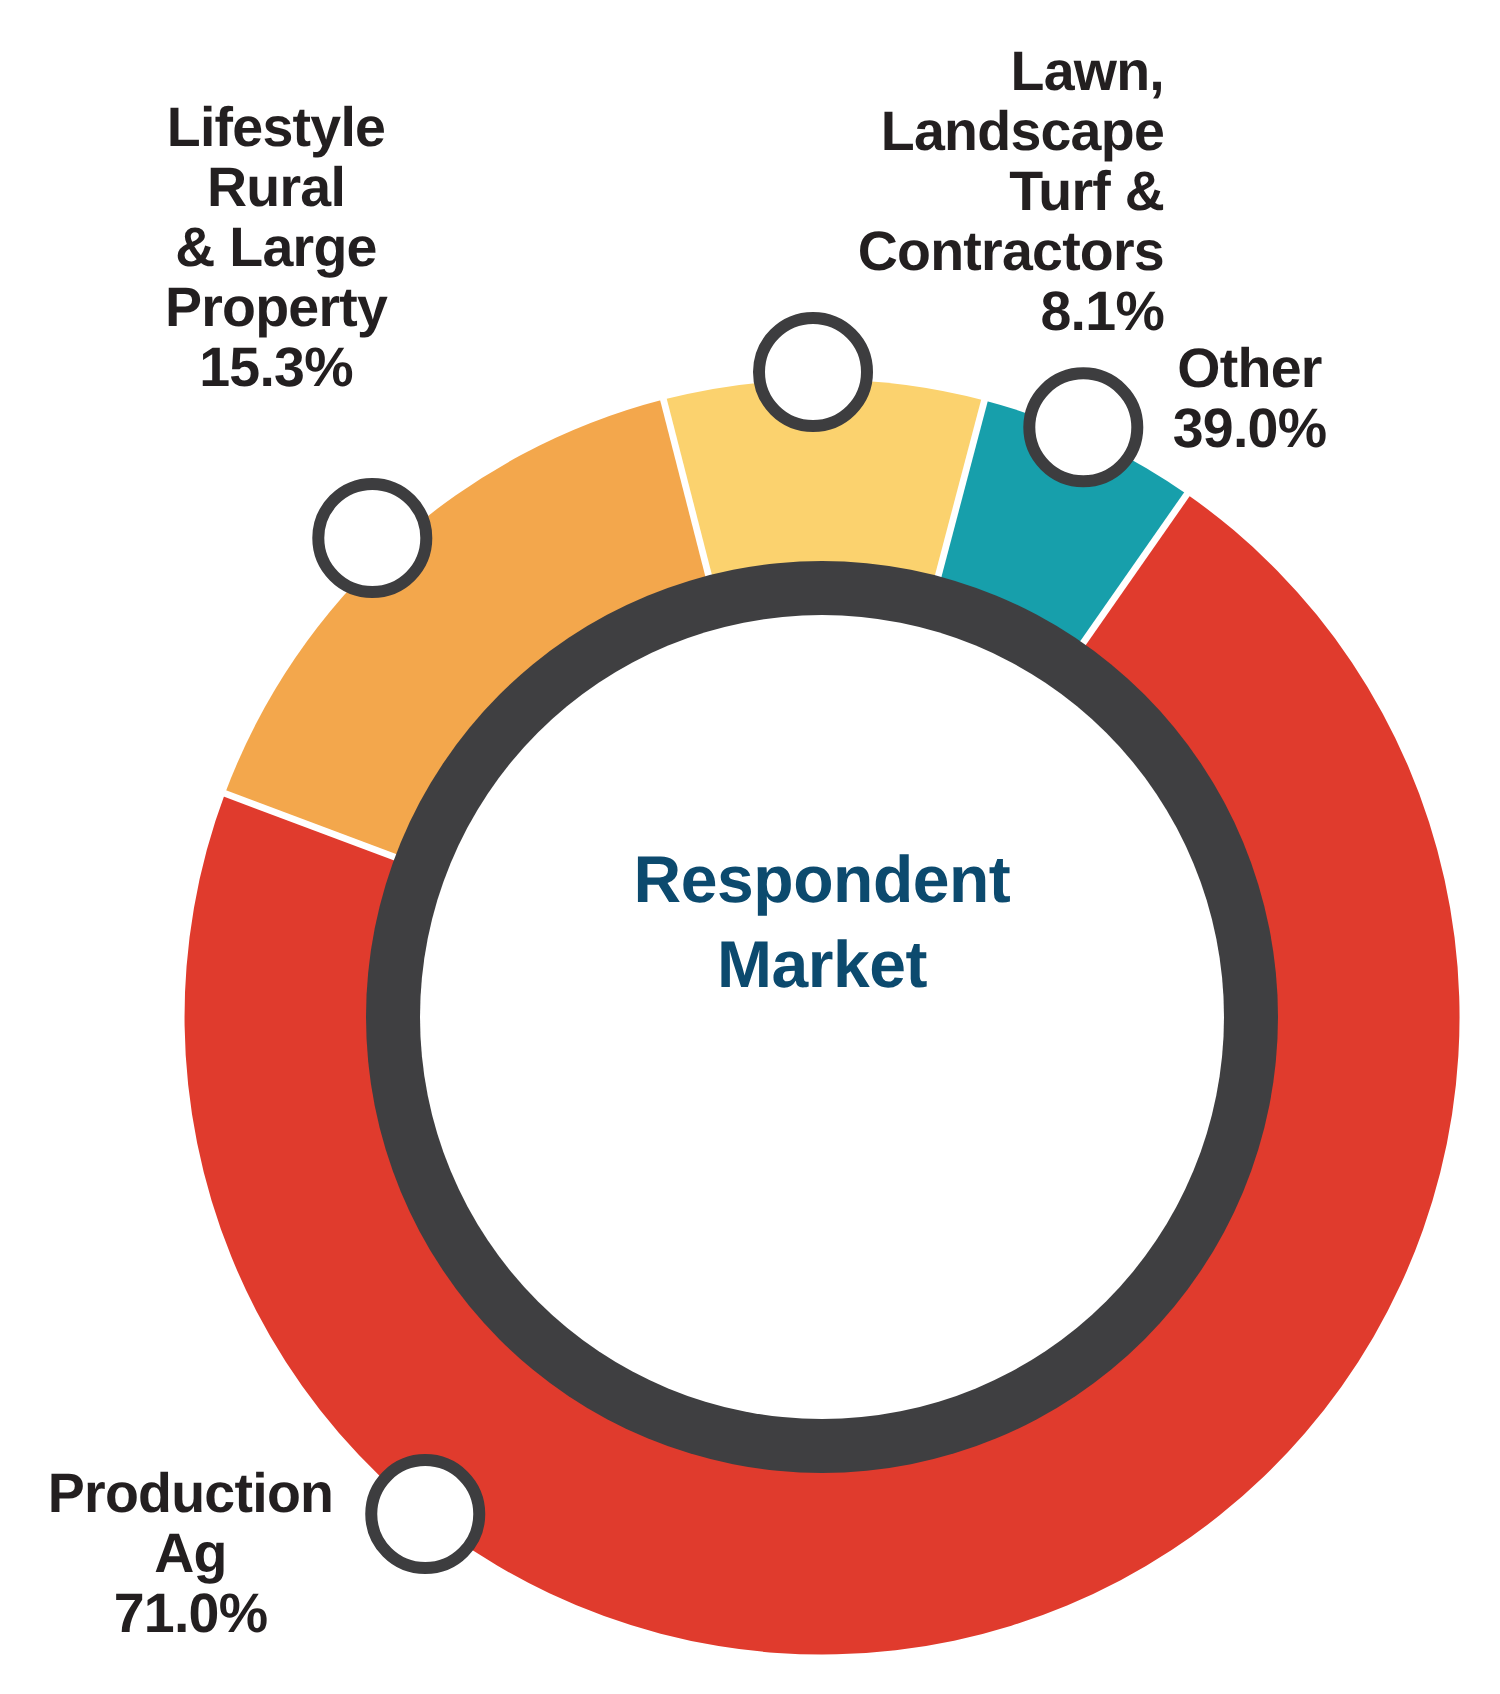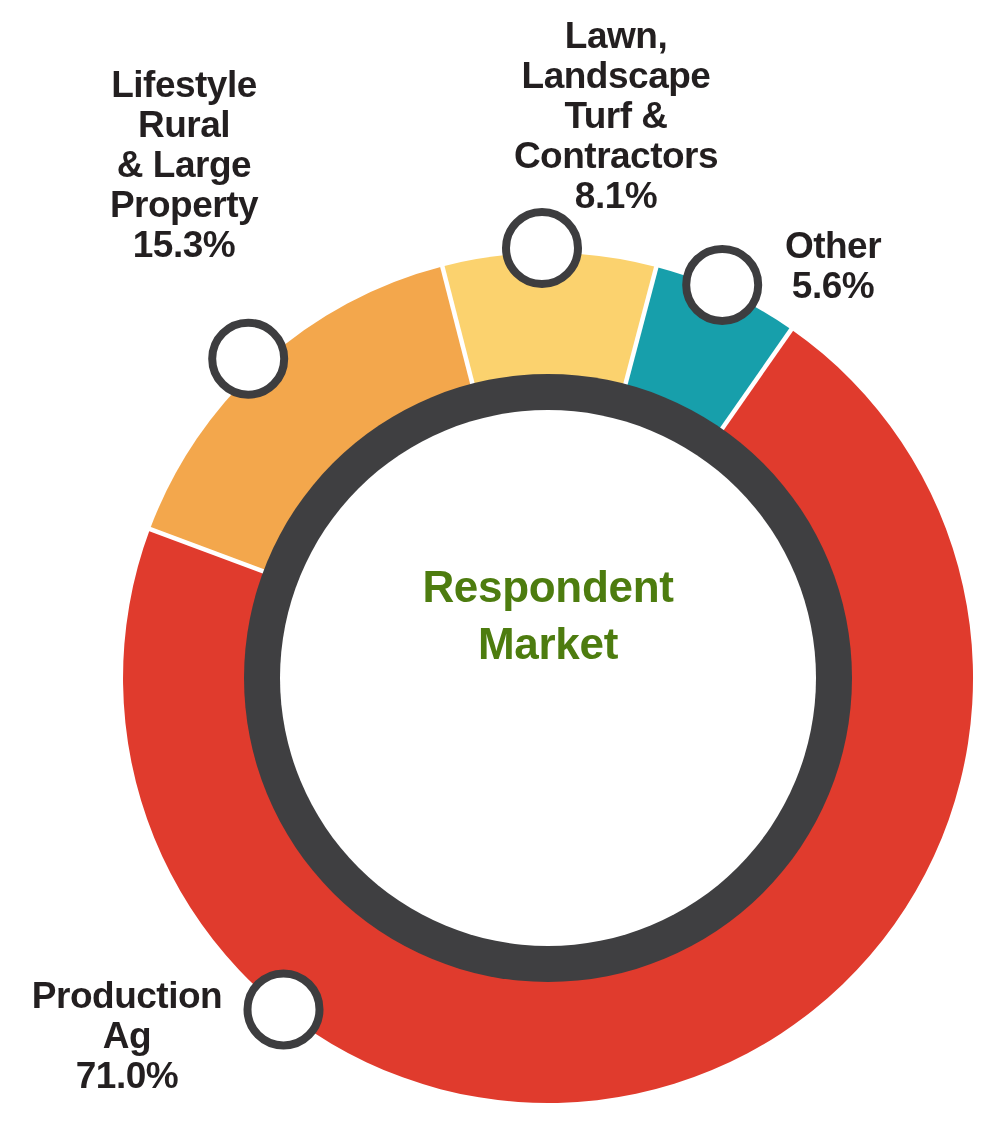--- a/index.html
+++ b/index.html
@@ -24,33 +24,33 @@
     position: absolute;
     font-weight: bold;
     font-size: 37px;
     line-height: 40px;
     text-align: center;
     color: #231f20;
     letter-spacing: -0.5px;
   }
   .seg-label .ln { display: block; }
   #label-rural      { left: 34px;  top: 65px;  width: 300px; }
-  #label-lawn       { left: 456px; top: 16px;  width: 320px; }
+  #label-lawn       { left: 456px; top: 28px;  width: 320px; text-align: right; }
   #label-other      { left: 733px; top: 226px; width: 200px; }
   #label-production { left: 0px;   top: 976px; width: 254px; }
   .center-title {
     position: absolute;
     left: 293px;
     top: 558px;
     width: 510px;
     text-align: center;
     font-weight: bold;
     font-size: 44px;
     line-height: 57px;
-    color: #4d7c0f;
+    color: #0c4a6e;
     letter-spacing: -0.3px;
   }
   .center-title .ln { display: block; }
 </style>
 </head>
 <body>
 
 <div class="stage">
 
   <svg id="donut" width="1000" height="1129" viewBox="0 0 1000 1129">
@@ -81,21 +81,21 @@
   <div class="seg-label" id="label-rural">
     <span class="ln">Lifestyle</span>
     <span class="ln">Rural</span>
     <span class="ln">&amp; Large</span>
     <span class="ln">Property</span>
     <span class="ln">15.3%</span>
   </div>
 
   <div class="seg-label" id="label-other">
     <span class="ln">Other</span>
-    <span class="ln">5.6%</span>
+    <span class="ln">39.0%</span>
   </div>
 
   <div class="seg-label" id="label-production">
     <span class="ln">Production</span>
     <span class="ln">Ag</span>
     <span class="ln">71.0%</span>
   </div>
 
   <div class="center-title">
     <span class="ln">Respondent</span>

